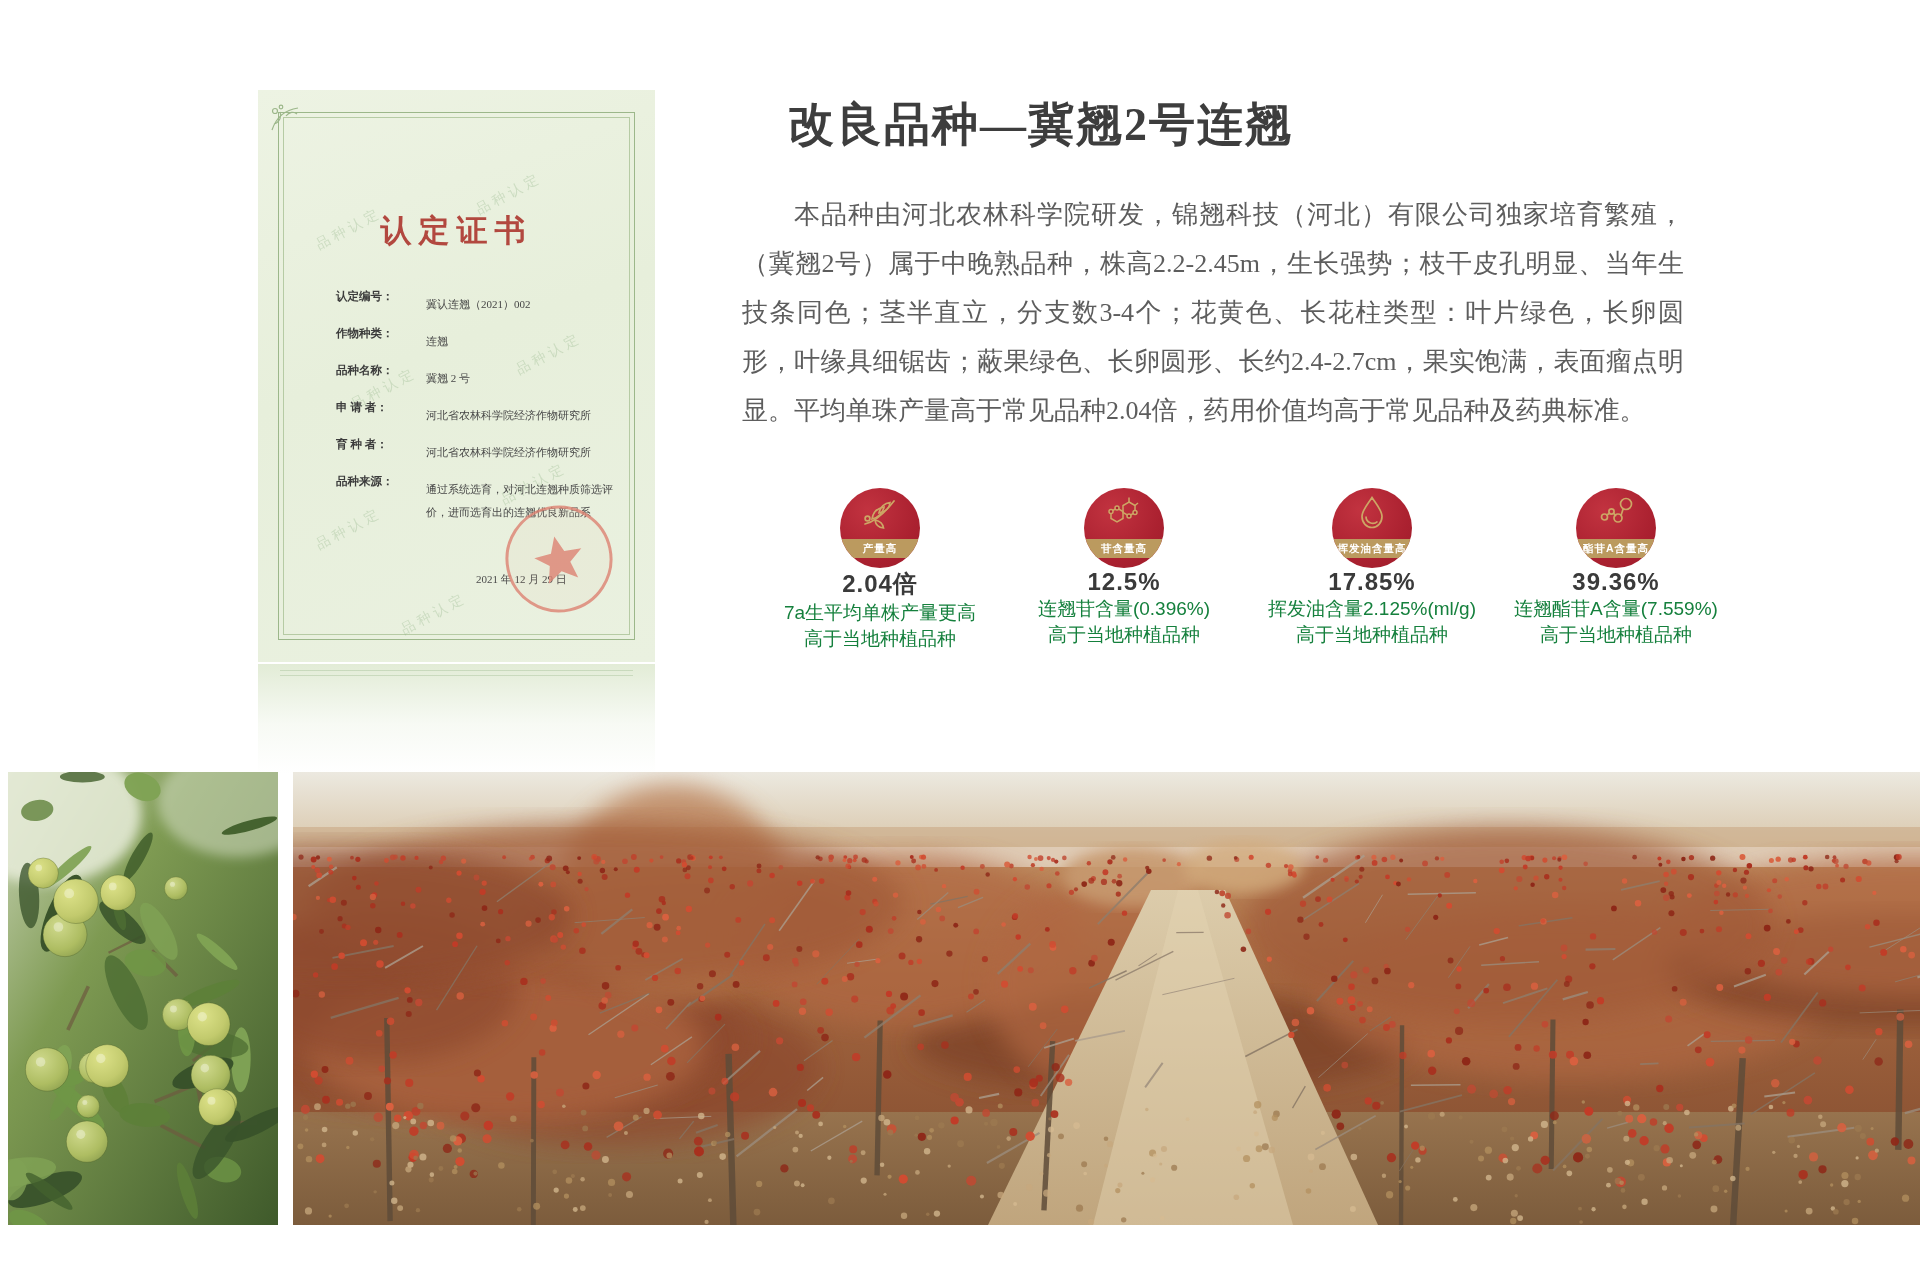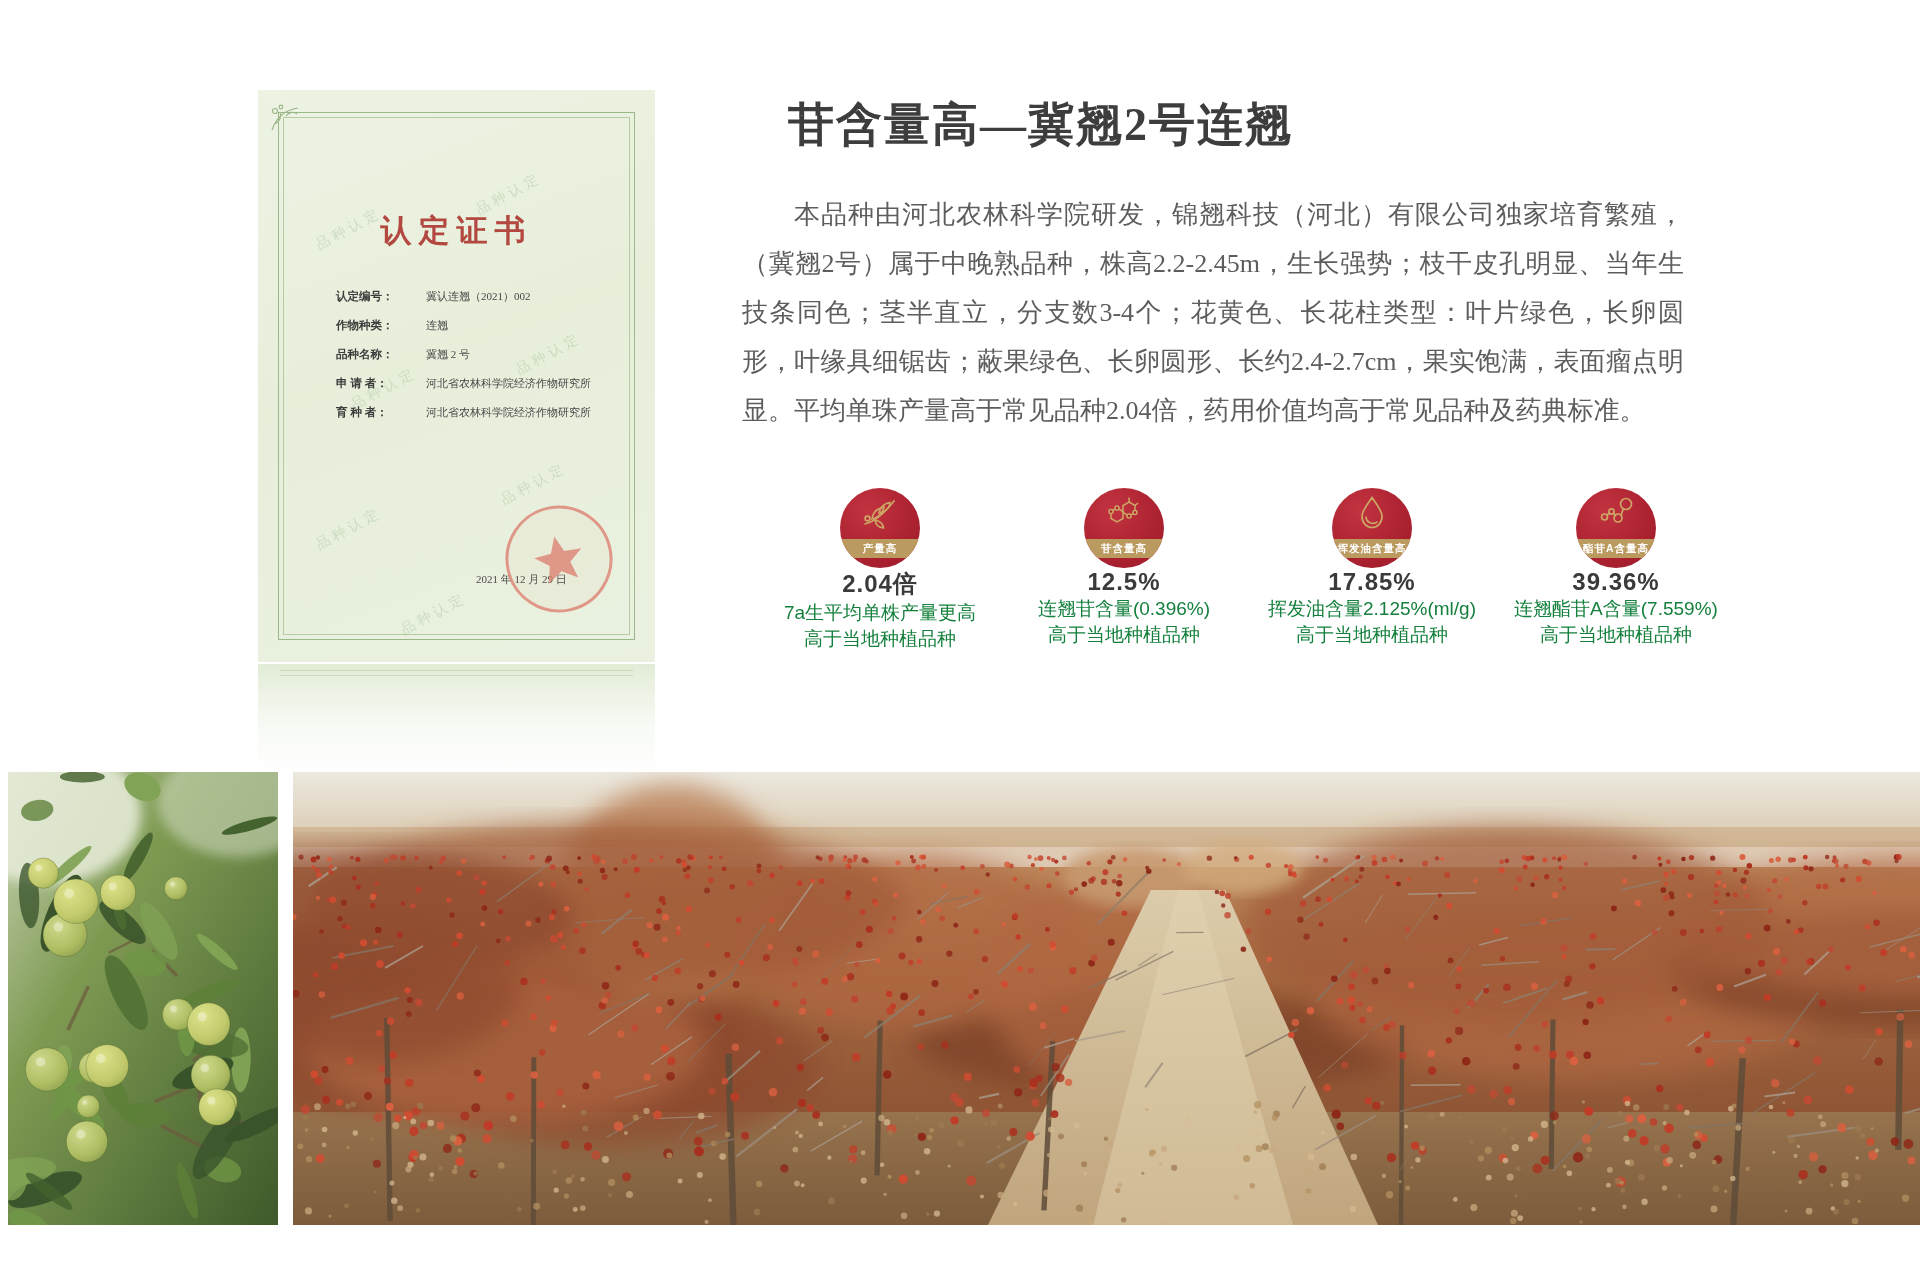--- a/index.html
+++ b/index.html
@@ -29,21 +29,21 @@
     position:absolute;left:0;right:0;top:120px;text-align:center;
     font:bold 31px "Liberation Serif",serif;color:#b2483f;letter-spacing:7px;
   }
   .cert-fields{position:absolute;left:78px;top:195px;right:26px;}
   .cert-row{display:flex;margin-bottom:6px;justify-content:center;}
   .cert-label{
     flex:none;width:90px;font:bold 11.5px "Liberation Serif",serif;
     color:#3b3b3b;line-height:23px;white-space:nowrap;
   }
   .cert-value{
-    width:205px;font:11px "Liberation Serif",serif;color:#474747;line-height:23px;
+    width:205px;font:11px "Liberation Serif",serif;color:#474747;line-height:23px;margin-top:8px;
   }
   .cert-date{
     position:absolute;left:218px;top:482px;
     font:11px "Liberation Serif",serif;color:#4c4c4c;white-space:nowrap;
   }
   .cert-seal{position:absolute;left:238px;top:406px;opacity:.8;transform:rotate(-12deg);}
   .cert-reflection{
     position:absolute;left:258px;top:664px;width:397px;height:110px;
     background:linear-gradient(180deg,rgba(219,231,204,.8) 0%,rgba(238,244,231,.45) 55%,rgba(255,255,255,0) 100%);
   }
@@ -122,36 +122,40 @@
       <div class="cert-value">冀翘 2 号</div>
     </div>
     <div class="cert-row">
       <div class="cert-label">申 请 者：</div>
       <div class="cert-value">河北省农林科学院经济作物研究所</div>
     </div>
     <div class="cert-row">
       <div class="cert-label">育 种 者：</div>
       <div class="cert-value">河北省农林科学院经济作物研究所</div>
     </div>
+    <div class="cert-row">
+      <div class="cert-label">品种来源：</div>
+      <div class="cert-value">通过系统选育，对河北连翘种质筛选评价，进而选育出的连翘优良新品系</div>
+    </div>
   </div>
 
   <div class="cert-date">2021 年 12 月 29 日</div>
 
   <svg class="cert-seal" width="126" height="126" viewBox="0 0 126 126">
     <circle cx="63" cy="63" r="52" fill="rgba(226,128,108,0.06)" stroke="#dd8272" stroke-width="3"></circle>
     <path d="M63 40 L69.8 56.2 L87 57.2 L73.5 68 L78 85 L63 75.5 L48 85 L52.5 68 L39 57.2 L56.2 56.2 Z" fill="#dd8272"></path>
   </svg>
 </div>
 
 <div class="cert-reflection">
   <div class="refl-line" style="top:6px"></div>
   <div class="refl-line" style="top:11px"></div>
 </div>
 
-<div class="main-title">苷含量高—冀翘2号连翘</div>
+<div class="main-title">改良品种—冀翘2号连翘</div>
 <div class="main-paragraph">本品种由河北农林科学院研发，锦翘科技（河北）有限公司独家培育繁殖，（冀翘2号）属于中晚熟品种，株高2.2-2.45m，生长强势；枝干皮孔明显、当年生技条同色；茎半直立，分支数3-4个；花黄色、长花柱类型：叶片绿色，长卵圆形，叶缘具细锯齿；蔽果绿色、长卵圆形、长约2.4-2.7cm，果实饱满，表面瘤点明显。平均单珠产量高于常见品种2.04倍，药用价值均高于常见品种及药典标准。</div>
 
 <div class="badge" style="left:757px">
   <div class="badge-circle">
     <svg class="badge-icon" width="40" height="40" viewBox="0 0 40 40">
       <g fill="none" stroke="#cda665" stroke-width="1.7" stroke-linecap="round">
         <path d="M5,31 C14,29 23,22 34,8"></path>
         <path d="M12,26 C13,19 18,15 24,14 C23,20 18,25 12,26 Z"></path>
         <path d="M19,20 C20,14 25,10 30,9.5 C29.5,15 25,19 19,20 Z"></path>
         <path d="M15,27 C20,28 23,31 23.5,35 C18.5,34.5 15.5,31 15,27 Z"></path>

